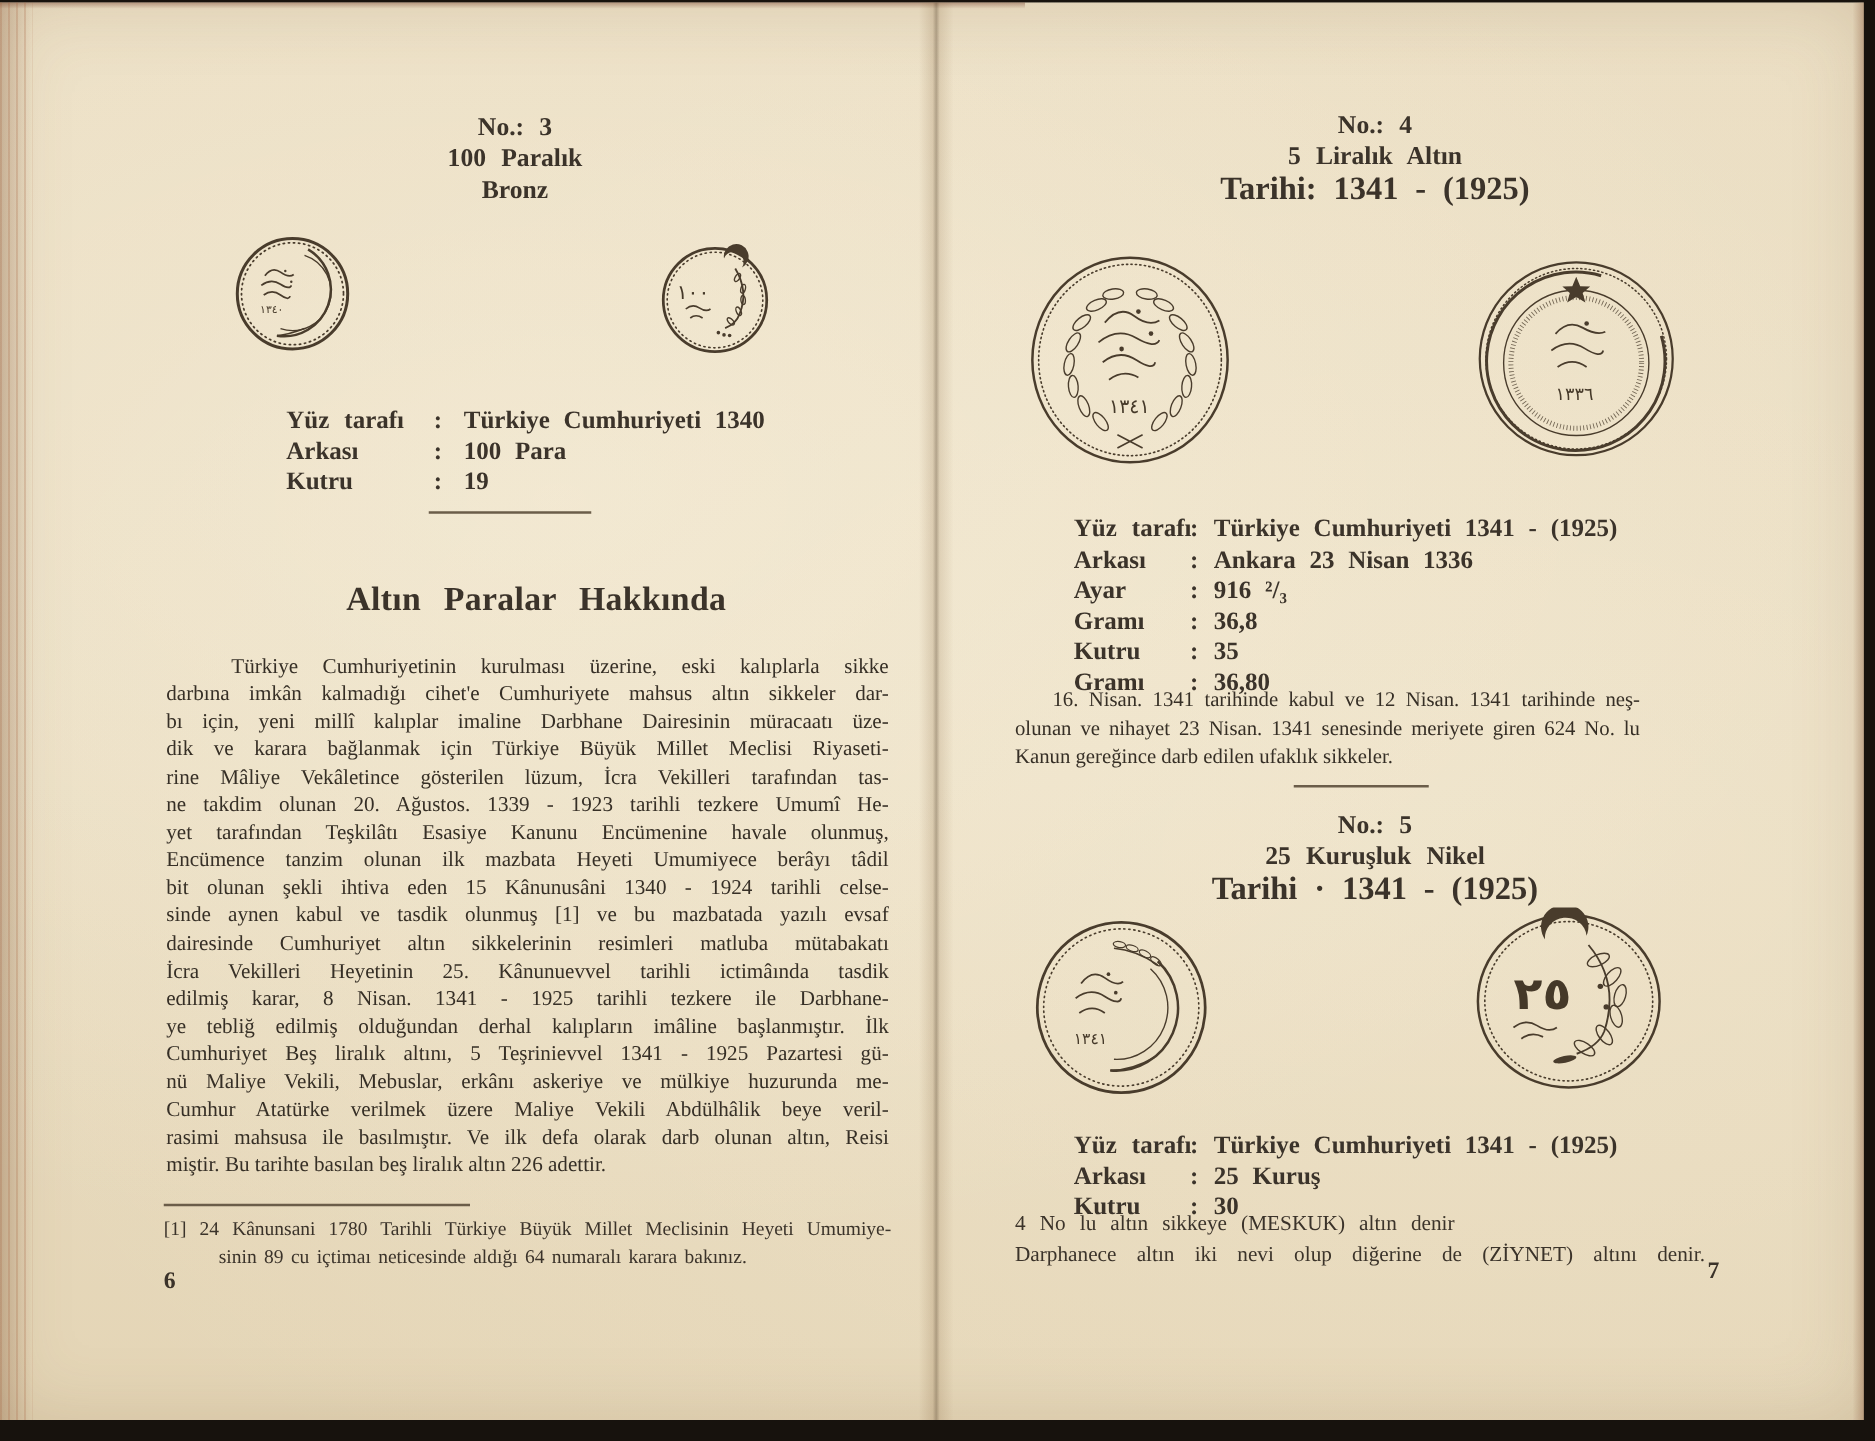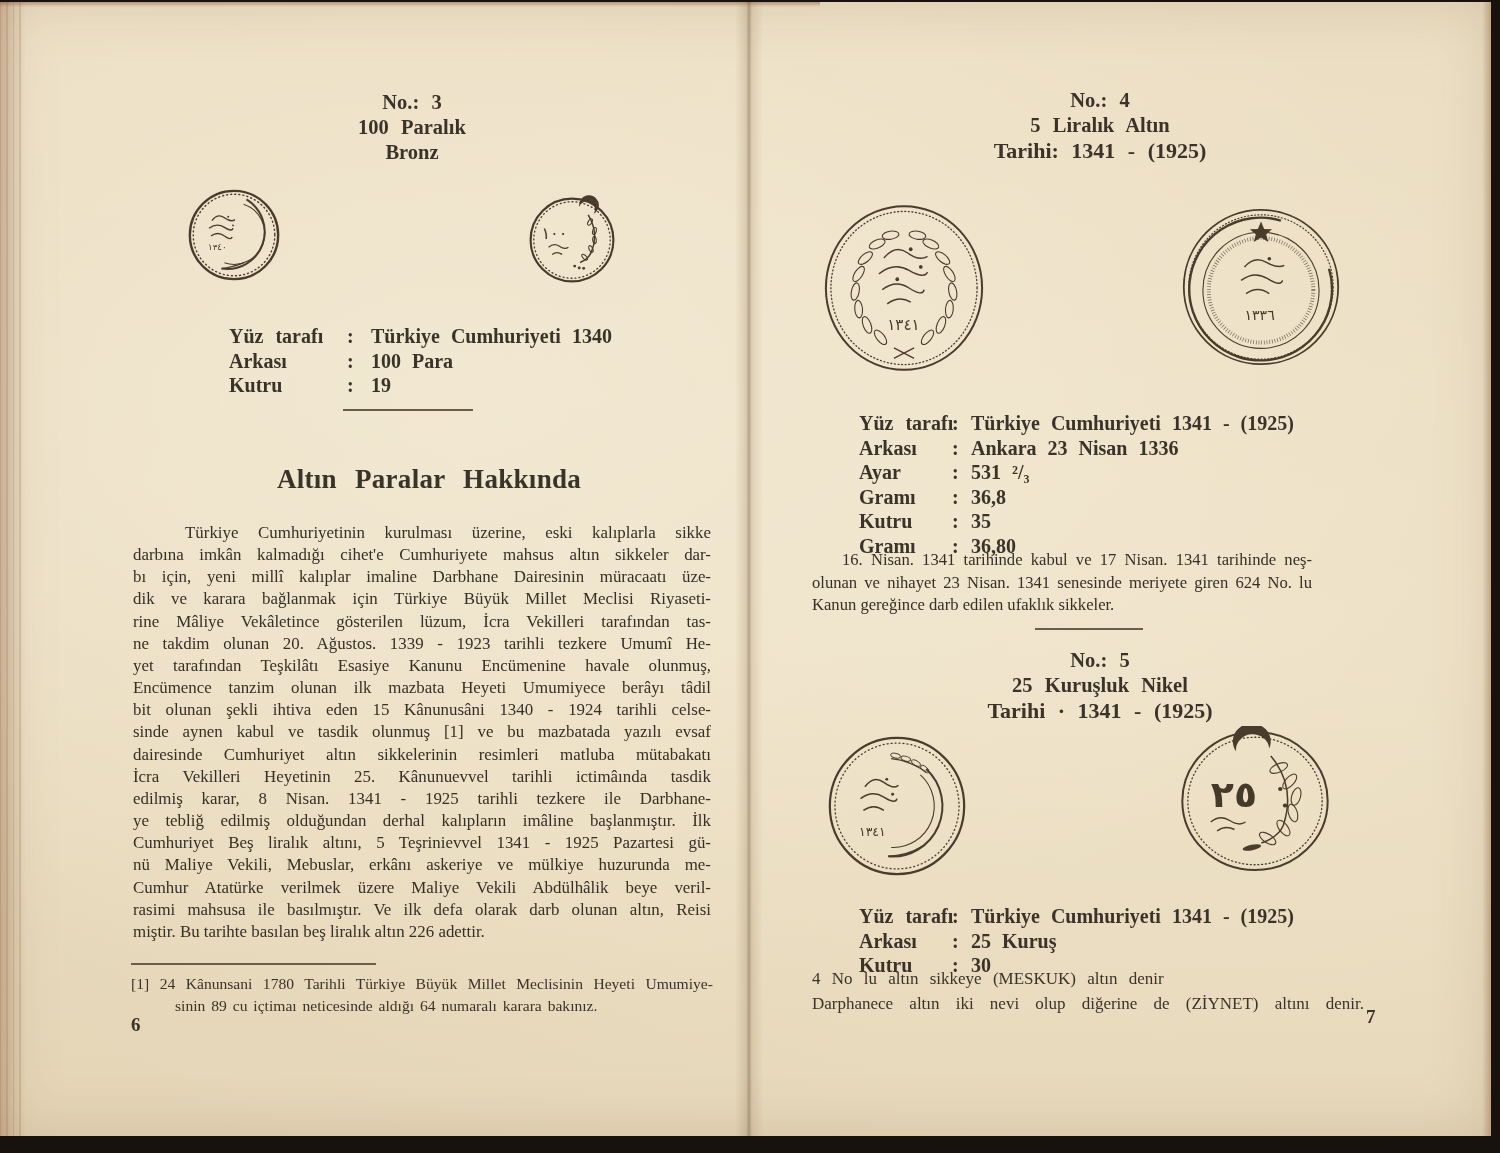--- a/index.html
+++ b/index.html
@@ -33,21 +33,21 @@
   }
   .gutter{
     position:absolute;left:735px;top:0;width:28px;height:100%;
     background:linear-gradient(90deg, rgba(0,0,0,0) 0%, rgba(140,108,70,.22) 40%,
       rgba(92,70,44,.42) 50%, rgba(140,108,70,.18) 60%, rgba(0,0,0,0) 100%);
   }
   .page{position:absolute;inset:0;}
   .abs{position:absolute;}
 
   .coin-header{font-weight:bold;text-align:center;font-size:20.5px;line-height:25px;word-spacing:7px;}
-  .coin-header .date-line{font-size:22px;}
+  .coin-header .date-line{font-size:26px;}
 
   .specs{font-weight:bold;font-size:20px;margin-left:44px;}
   .spec-row{position:relative;height:24.5px;white-space:nowrap;}
   .spec-label{word-spacing:7px;}
   .spec-colon{position:absolute;top:0;}
   .spec-value{position:absolute;top:0;word-spacing:6px;white-space:nowrap;}
   #lspecs .spec-colon{left:118px;}
   #lspecs .spec-value{left:142px;}
   #r4specs .spec-colon,#r5specs .spec-colon{left:93px;}
   #r4specs .spec-value,#r5specs .spec-value{left:112px;}
@@ -237,41 +237,41 @@
         <span class="spec-value">Türkiye Cumhuriyeti 1341 - (1925)</span>
       </div>
       <div class="spec-row">
         <span class="spec-label">Arkası</span>
         <span class="spec-colon">:</span>
         <span class="spec-value">Ankara 23 Nisan 1336</span>
       </div>
       <div class="spec-row">
         <span class="spec-label">Ayar</span>
         <span class="spec-colon">:</span>
-        <span class="spec-value">531 ²/₃</span>
+        <span class="spec-value">916 ²/₃</span>
       </div>
       <div class="spec-row">
         <span class="spec-label">Gramı</span>
         <span class="spec-colon">:</span>
         <span class="spec-value">36,8</span>
       </div>
       <div class="spec-row">
         <span class="spec-label">Kutru</span>
         <span class="spec-colon">:</span>
         <span class="spec-value">35</span>
       </div>
       <div class="spec-row">
         <span class="spec-label">Gramı</span>
         <span class="spec-colon">:</span>
         <span class="spec-value">36,80</span>
       </div>
     </div>
 
     <div class="bodytext abs" id="r4para" style="left:812px;top:547px;width:500px;font-size:16.6px;line-height:22.5px;">
-      <div class="pline indent">16. Nisan. 1341 tarihinde kabul ve 17 Nisan. 1341 tarihinde neş-</div>
+      <div class="pline indent">16. Nisan. 1341 tarihinde kabul ve 12 Nisan. 1341 tarihinde neş-</div>
       <div class="pline">olunan ve nihayet 23 Nisan. 1341 senesinde meriyete giren 624 No. lu</div>
       <div class="pline last">Kanun gereğince darb edilen ufaklık sikkeler.</div>
     </div>
 
     <div class="rule abs" style="left:1035px;top:626px;width:108px;height:1.6px;"></div>
 
     <div class="coin-header abs" style="left:955px;top:646px;width:290px;">
       <div>No.: 5</div>
       <div>25 Kuruşluk Nikel</div>
       <div class="date-line">Tarihi ·  1341 - (1925)</div>

